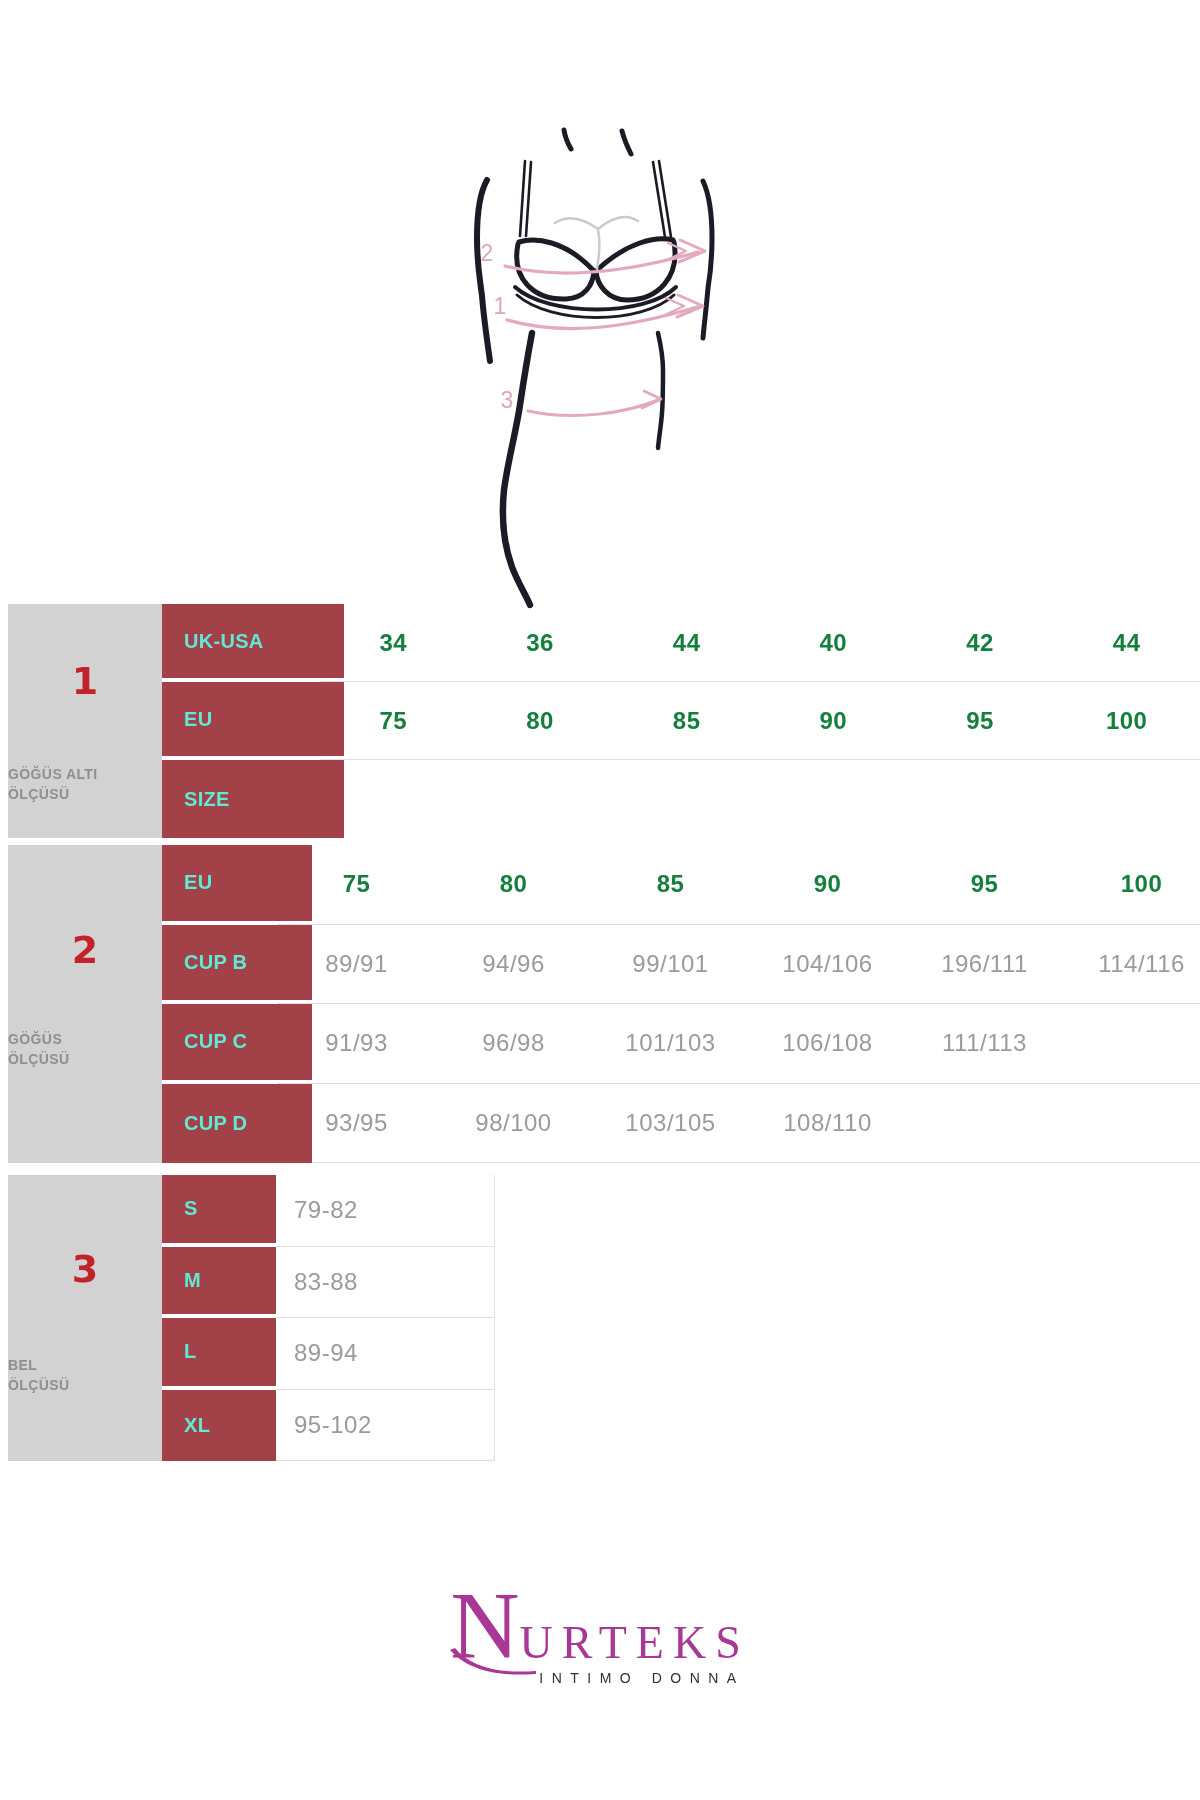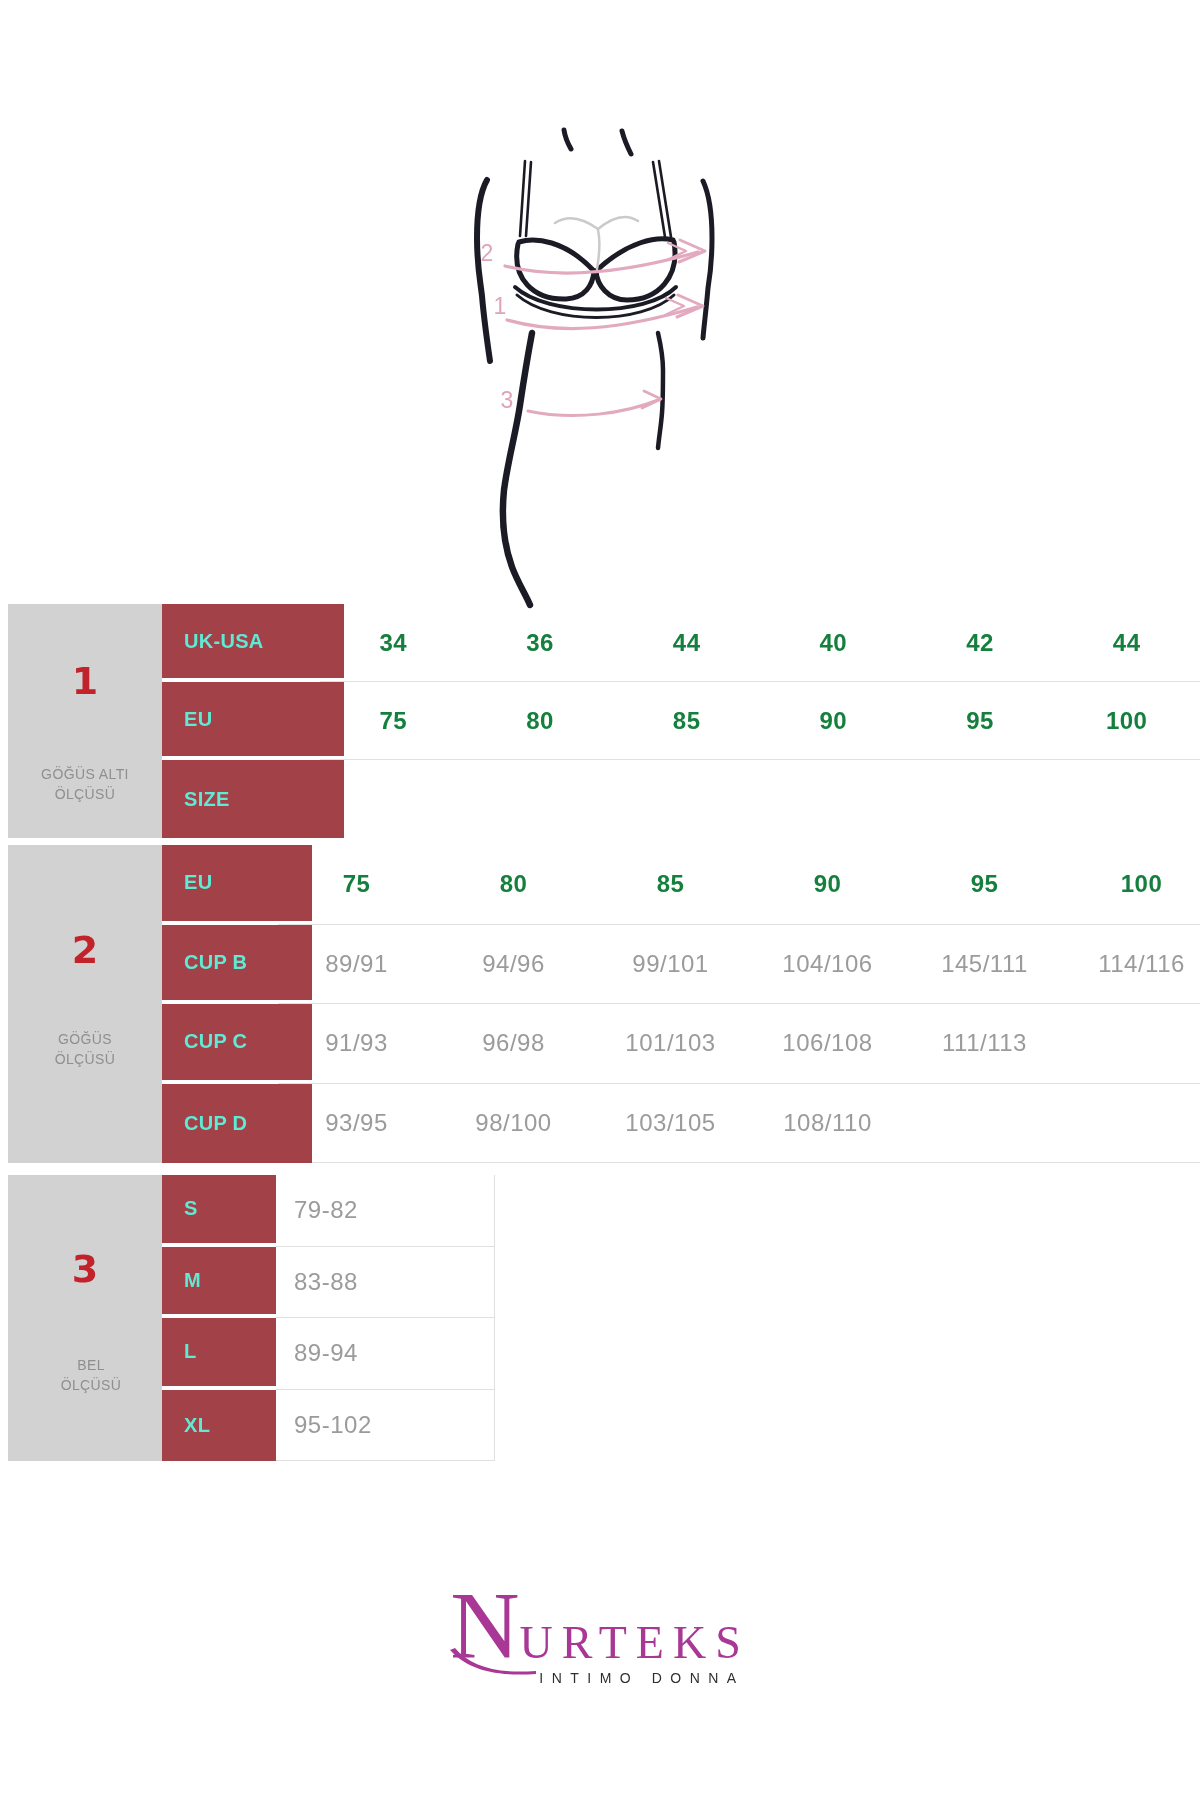--- a/index.html
+++ b/index.html
@@ -18,27 +18,27 @@
   .t3{top:1175px;height:286px;}
 
   .side{position:absolute;left:0;top:0;bottom:0;width:154px;background:#d2d2d2;}
   .num{
     position:absolute;left:0;right:0;top:33%;transform:translateY(-50%);
     text-align:center;font-size:38px;font-weight:bold;color:#c2232b;
     font-family:"DejaVu Sans",sans-serif;
   }
   .slabel{
     position:absolute;left:0;right:0;transform:translateY(-50%);
-    text-align:center;font-size:14px;font-weight:normal;color:#8f8f8f;
+    text-align:left;font-size:14px;font-weight:bold;color:#8f8f8f;
     line-height:20px;letter-spacing:.4px;
   }
   .slabel span{display:block;}
   .t1 .slabel{top:77%;}
   .t2 .slabel{top:64%;}
-  .t3 .slabel{top:70%;padding-left:12px;}
+  .t3 .slabel{top:70%;}
 
   .rows{position:absolute;left:154px;right:0;top:0;bottom:0;display:flex;flex-direction:column;}
   .trow{flex:1;position:relative;}
   .rlabel{
     position:absolute;left:0;top:0;bottom:0;background:#a34149;color:#5eead4;
     font-weight:bold;font-size:20px;letter-spacing:.3px;
     display:flex;align-items:center;padding-left:22px;z-index:2;
   }
   .trow:not(:last-child) .rlabel{bottom:4px;}
   .t1 .rlabel{width:160px;}
@@ -173,21 +173,21 @@
           <div class="v">100</div>
         </div>
       </div>
       <div class="trow">
         <div class="rlabel">CUP B</div>
         <div class="vals">
           <div class="v">89/91</div>
           <div class="v">94/96</div>
           <div class="v">99/101</div>
           <div class="v">104/106</div>
-          <div class="v">145/111</div>
+          <div class="v">196/111</div>
           <div class="v">114/116</div>
         </div>
       </div>
       <div class="trow">
         <div class="rlabel">CUP C</div>
         <div class="vals">
           <div class="v">91/93</div>
           <div class="v">96/98</div>
           <div class="v">101/103</div>
           <div class="v">106/108</div>

